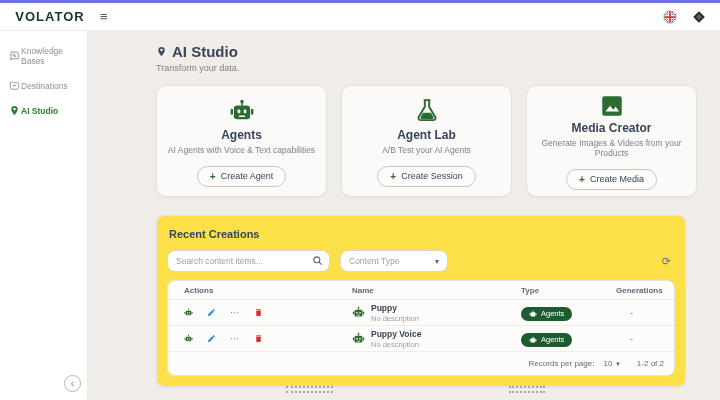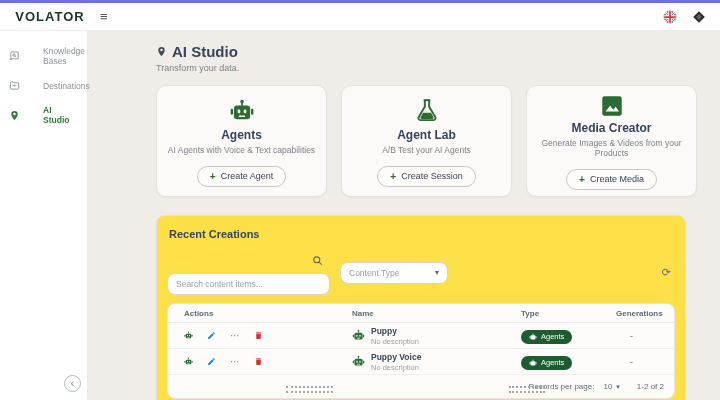--- a/index.html
+++ b/index.html
@@ -17,21 +17,21 @@
   .brand::first-letter { color:#0e2b1a; }
   .menu-btn { margin-left:8px; font-size:13px; color:#555; cursor:pointer; line-height:1; padding:2px 4px; }
   .header-spacer { flex:1; }
   .header-icon { width:15px; height:15px; margin-right:14px; cursor:pointer; display:flex; align-items:center; justify-content:center; }
   .header-icon svg { width:14px; height:14px; }
 
   .body-row { display:flex; height:369px; }
 
   
   .sidebar { position:relative; width:88px; background:#ffffff; border-right:1px solid #eceae6; padding-top:8px; flex-shrink:0; }
-  .nav-item { display:flex; align-items:center; gap:23px; padding:7px 9px; font-size:8.5px; color:#8a9099; cursor:pointer; }
+  .nav-item { display:flex; align-items:center; gap:1px; padding:7px 9px; font-size:8.5px; color:#8a9099; cursor:pointer; }
   .nav-item svg { width:11px; height:11px; flex-shrink:0; }
   .nav-item.active { color:#2e7d32; font-weight:bold; }
   .collapse-btn { position:absolute; right:6px; bottom:8px; width:17px; height:17px; border-radius:50%; border:1px solid #a9bfa9; background:#fff; color:#6f8a6f; font-size:10px; line-height:15px; text-align:center; cursor:pointer; }
 
   
   .main { flex:1; padding:12px 0 0 68px; position:relative; }
   .title-row { display:flex; align-items:center; gap:5px; }
   .title-row svg { width:11px; height:11px; color:#3d4b5c; }
   .page-title { font-size:15px; font-weight:bold; color:#37455a; }
   .page-subtitle { font-size:9px; color:#7c828a; margin-top:3px; }
@@ -44,21 +44,21 @@
   .card-title { font-size:12px; font-weight:bold; color:#37455a; margin-top:2px; }
   .card-desc { font-size:8.5px; color:#7c828a; margin-top:3px; }
   .card-btn { margin-top:11px; display:inline-flex; align-items:center; gap:5px; border:1px solid #c8c5bf; background:#fdfcfa; border-radius:14px; padding:4px 12px; font-size:9px; color:#37455a; cursor:pointer; font-family:inherit; }
   .card-btn .plus { color:#2e6b33; font-weight:bold; font-size:10px; }
 
   
   .panel { margin-top:18px; width:530px; background:#fde047; border:1px solid #e5e2dc; border-radius:8px; box-shadow:0 1px 2px rgba(0,0,0,0.04); padding:10px; }
   .panel-title { font-size:11px; font-weight:bold; color:#37455a; margin:2px 0 10px 2px; }
   .controls { display:flex; align-items:center; gap:10px; margin-bottom:8px; }
   .search-box { position:relative; width:163px; }
-  .search-box input { width:100%; height:22px; border:1px solid #d8d5cf; border-radius:8px; background:#fff; padding:0 24px 0 8px; font-size:8.5px; color:#444; font-family:inherit; outline:none;margin-top:23px; }
+  .search-box input { width:100%; height:22px; border:1px solid #d8d5cf; border-radius:8px; background:#fff; padding:0 24px 0 8px; font-size:8.5px; color:#444; font-family:inherit; outline:none; }
   .search-box input::placeholder { color:#9aa0a8; }
   .search-icon { position:absolute; right:7px; top:5px; width:11px; height:11px; color:#5d6570; }
   .select-box { width:108px; height:22px; border:1px solid #d8d5cf; border-radius:8px; background:#fff; display:flex; align-items:center; justify-content:space-between; padding:0 8px; font-size:8.5px; color:#9aa0a8; cursor:pointer; }
   .select-box .chev { color:#5d6570; font-size:8px; }
   .refresh-btn { margin-left:auto; color:#6b7280; font-size:11px; cursor:pointer; padding:2px 4px; }
 
   
   .table-box { border:1px solid #e7e4de; border-radius:8px; background:#fdfcfa; overflow:hidden; }
   .t-row { display:grid; grid-template-columns:168px 169px 95px 1fr; align-items:center; }
   .t-head { border-bottom:1px solid #eceae5; height:19px; }

